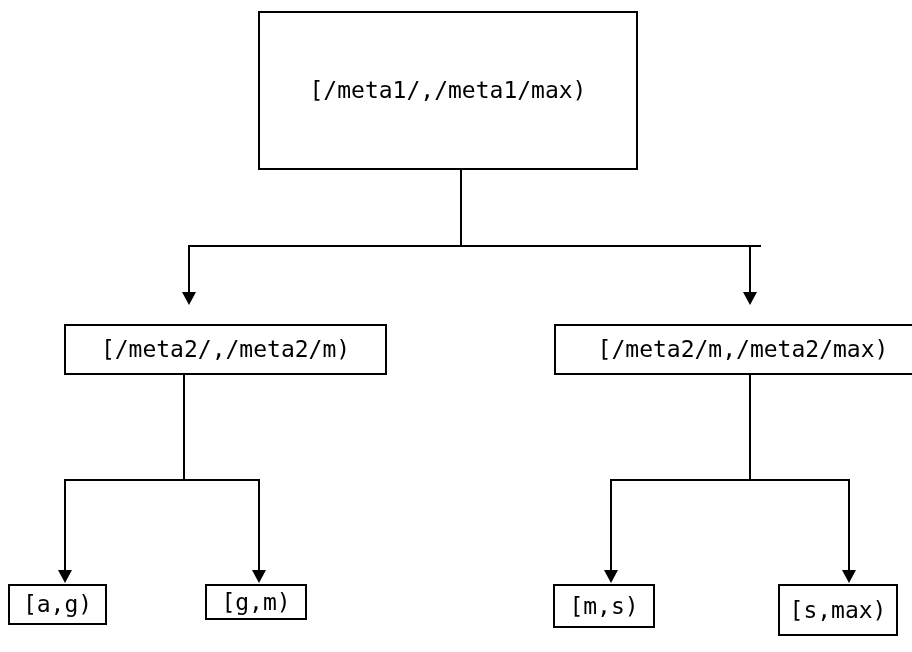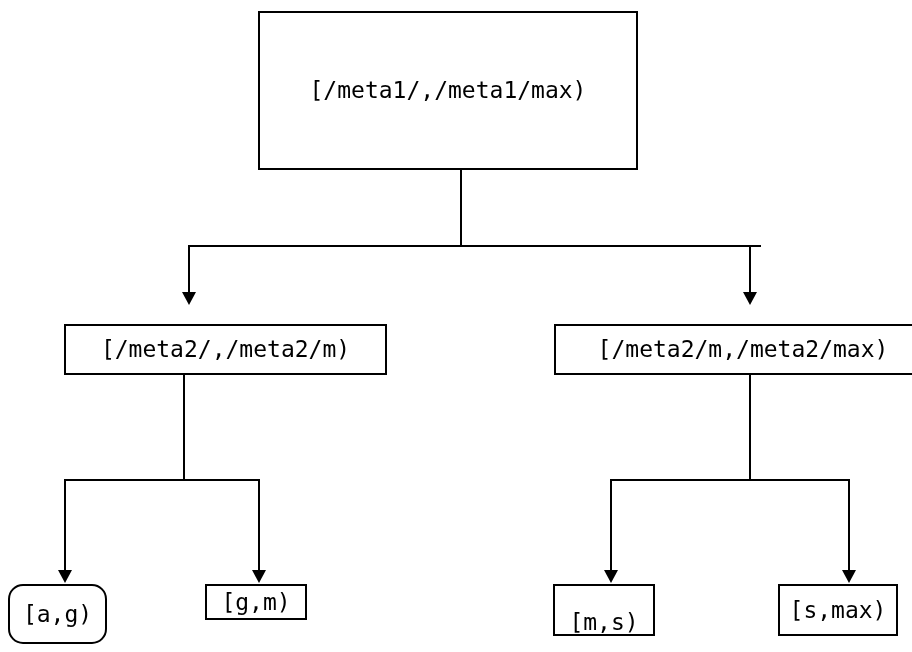--- a/index.html
+++ b/index.html
@@ -58,35 +58,33 @@
     top: 324px;
     width: 378px;
     height: 51px;
     justify-content: center;
   }
   
   #node-leaf-0 {
     left: 8px;
     top: 584px;
     width: 99px;
-    height: 60px;
-    border-radius: 15px;
+    height: 41px;
   }
   #node-leaf-1 {
     left: 205px;
     top: 584px;
     width: 102px;
     height: 36px;
   }
   #node-leaf-2 {
     left: 553px;
     top: 584px;
     width: 102px;
-    height: 52px;
-    align-items: flex-end;
+    height: 44px;
   }
   #node-leaf-3 {
     left: 778px;
     top: 584px;
     width: 120px;
     height: 52px;
   }
   
   .edge-v {
     position: absolute;

